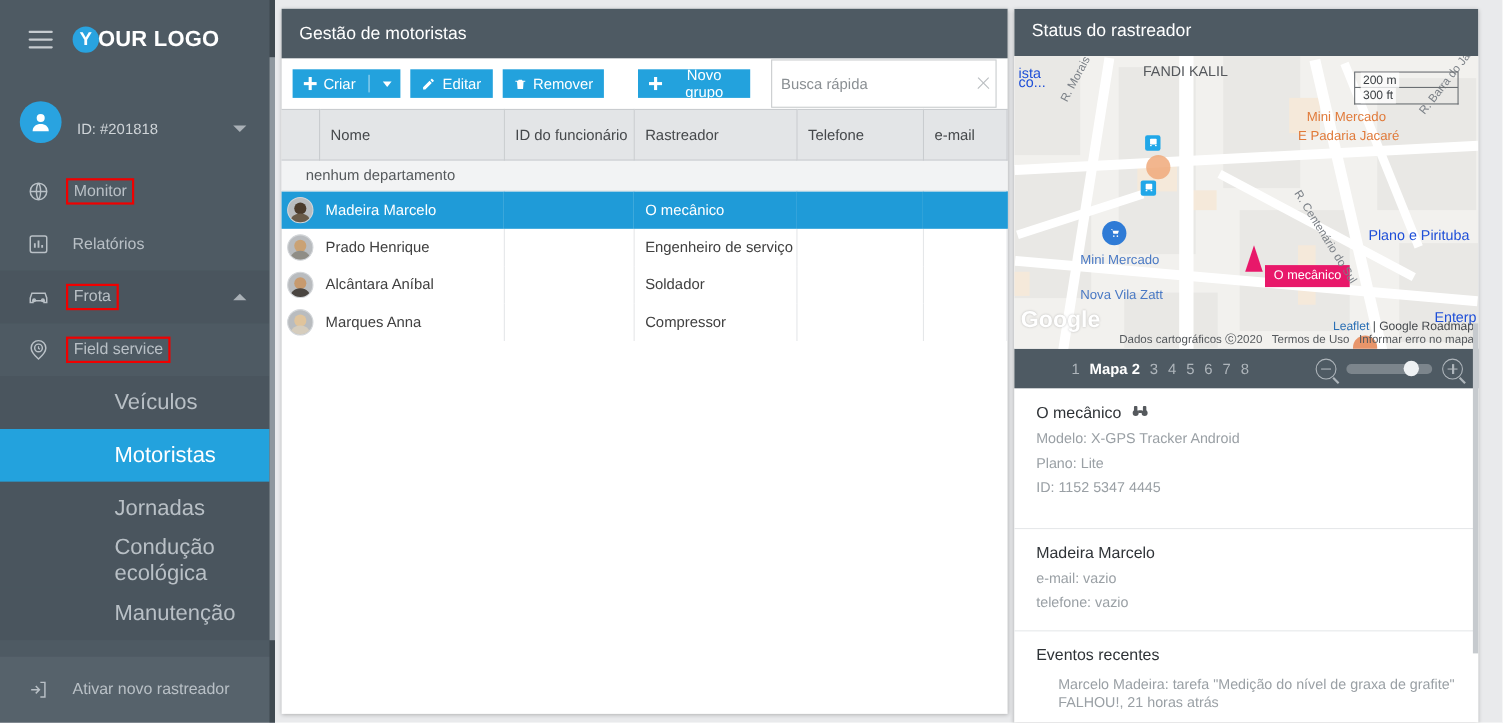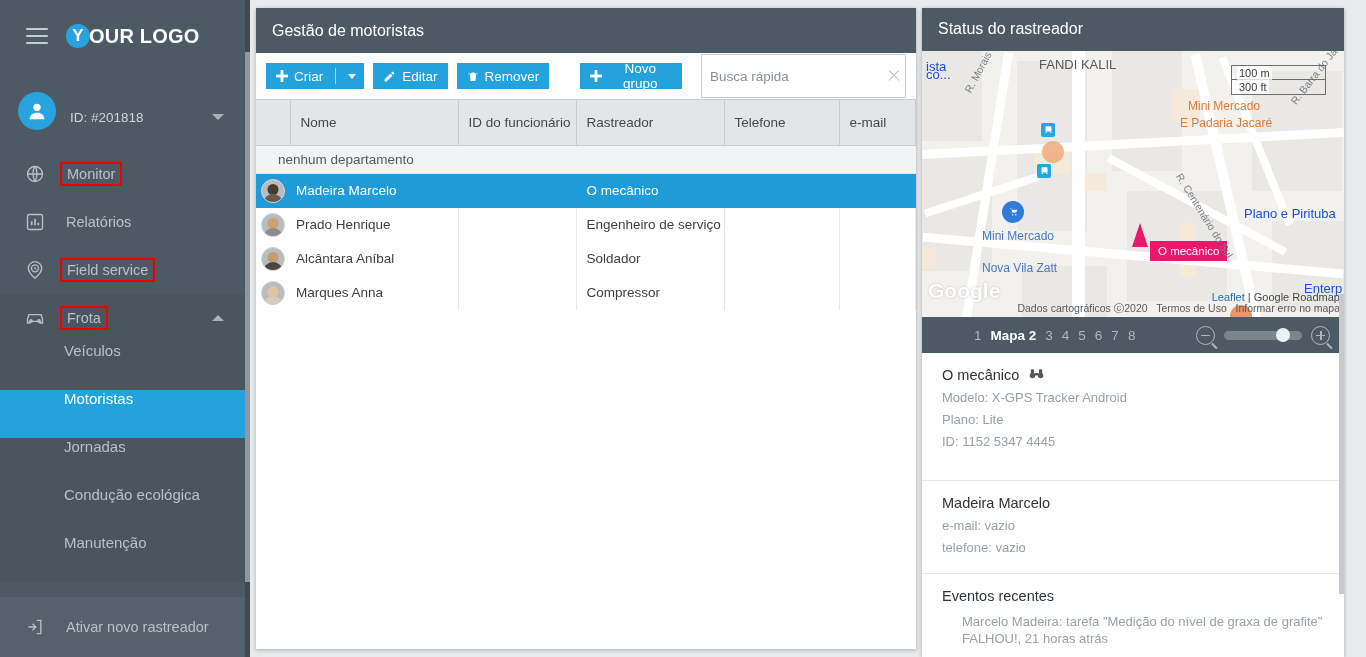--- a/index.html
+++ b/index.html
@@ -53,22 +53,22 @@
   .sb-item .ico { width:26px; height:26px; display:flex; align-items:center; justify-content:center; flex:0 0 26px; }
   .sb-item .ico svg { width:20px; height:20px; stroke:#b9c0c6; fill:none; stroke-width:1.6; }
   .sb-item .lbl { margin-left: 18px; white-space:nowrap; }
   .sb-item.boxed .lbl { outline: 2px solid #f00000; padding: 2px 5px; margin-left: 14px; }
   .sb-item.group-open { background:#4a555e; }
   .sb-item .arrow-up {
     position:absolute; right:26px; width:0;height:0;
     border-left:6px solid transparent; border-right:6px solid transparent; border-bottom:6px solid #aab1b7;
   }
   .sb-sub {
-    height: 48px; display:flex; 
-    padding-left: 64px; color:#b9c0c6; font-size:15px; cursor:pointer;
+    height: 48px; display:flex; align-items:center;
+    padding-left: 104px; color:#b9c0c6; font-size:20px; cursor:pointer;
     background:#4a555e;
   }
   .sb-sub.active { background:#23a2dd; color:#ffffff; }
   .sb-bottom {
     position:absolute; bottom:0; left:0; right:0;
     height:60px; display:flex; align-items:center; padding-left:22px;
     background:#56626b; cursor:pointer;
   }
   .sb-bottom .ico { width:26px;height:26px;display:flex;align-items:center;justify-content:center;flex:0 0 26px;}
   .sb-bottom .ico svg { width:20px;height:20px;stroke:#b9c0c6;fill:none;stroke-width:1.6;}
@@ -275,41 +275,41 @@
     <div class="sb-item">
       <span class="ico">
         <svg viewBox="0 0 24 24">
             <rect x="3" y="3" width="18" height="18" rx="2"></rect>
             <path d="M8 16V11M12 16V8M16 16v-3" stroke-width="2"></path>
           </svg>
       </span>
       <span class="lbl">Relatórios</span>
     </div>
 
-    <div class="sb-item boxed">
-      <span class="ico">
-        <svg viewBox="0 0 24 24">
-            <path d="M12 2a8 8 0 0 1 8 8c0 5-8 12-8 12S4 15 4 10a8 8 0 0 1 8-8z"></path>
-            <circle cx="12" cy="10" r="4.2"></circle>
-            <path d="M12 8v2.4l1.6 1" stroke-width="1.3"></path>
-          </svg>
-      </span>
-      <span class="lbl">Field service</span>
-    </div>
-
     <div class="sb-item boxed group-open">
       <span class="ico">
         <svg viewBox="0 0 24 24">
             <path d="M3 13l1.8-5h14.4L21 13v5h-3v-2H6v2H3z"></path>
             <circle cx="7.2" cy="15.5" r="1.4"></circle>
             <circle cx="16.8" cy="15.5" r="1.4"></circle>
           </svg>
       </span>
       <span class="lbl">Frota</span>
       <span class="arrow-up"></span>
+    </div>
+
+    <div class="sb-item boxed">
+      <span class="ico">
+        <svg viewBox="0 0 24 24">
+            <path d="M12 2a8 8 0 0 1 8 8c0 5-8 12-8 12S4 15 4 10a8 8 0 0 1 8-8z"></path>
+            <circle cx="12" cy="10" r="4.2"></circle>
+            <path d="M12 8v2.4l1.6 1" stroke-width="1.3"></path>
+          </svg>
+      </span>
+      <span class="lbl">Field service</span>
     </div>
 
     <div class="sb-sub">
       <span>Veículos</span>
     </div>
     <div class="sb-sub active">
       <span>Motoristas</span>
     </div>
     <div class="sb-sub">
       <span>Jornadas</span>
@@ -546,21 +546,21 @@
           <div class="map-label road" style="left:262px;top:120px;transform:rotate(58deg);transform-origin:left top">R. Centenário do Sul</div>
           <div class="map-label big" style="left:322px;top:155px">Plano e Pirituba</div>
           <div class="map-label blue" style="left:60px;top:178px">Mini Mercado</div>
           <div class="map-label blue" style="left:60px;top:210px">Nova Vila Zatt</div>
           <div class="map-label big" style="left:382px;top:230px">Enterp</div>
 
         </div>
 
         <div class="scale-bar">
           <div class="row">
-              <span>100 m</span>
+              <span>200 m</span>
             </div>
           <div class="row">
               <span>300 ft</span>
             </div>
         </div>
 
         <div class="gattrib">Google</div>
 
         <div class="map-credits">
           <a href="#">Leaflet</a>

